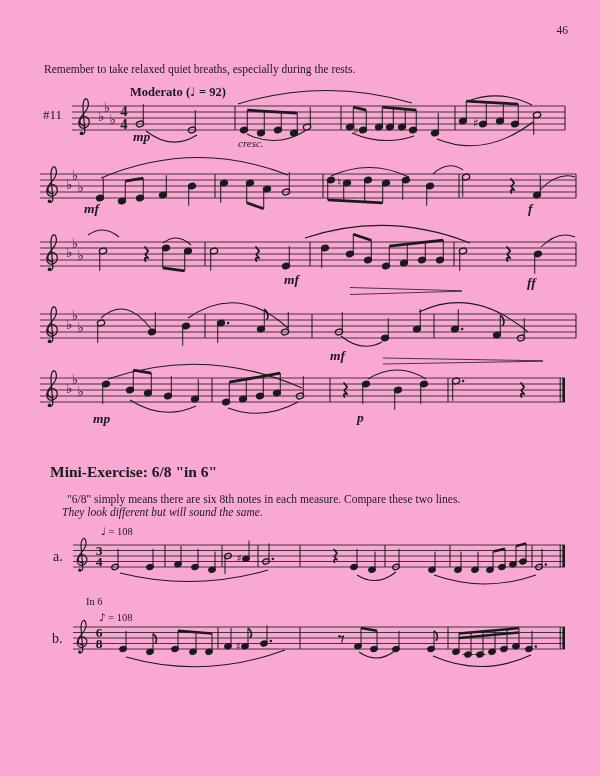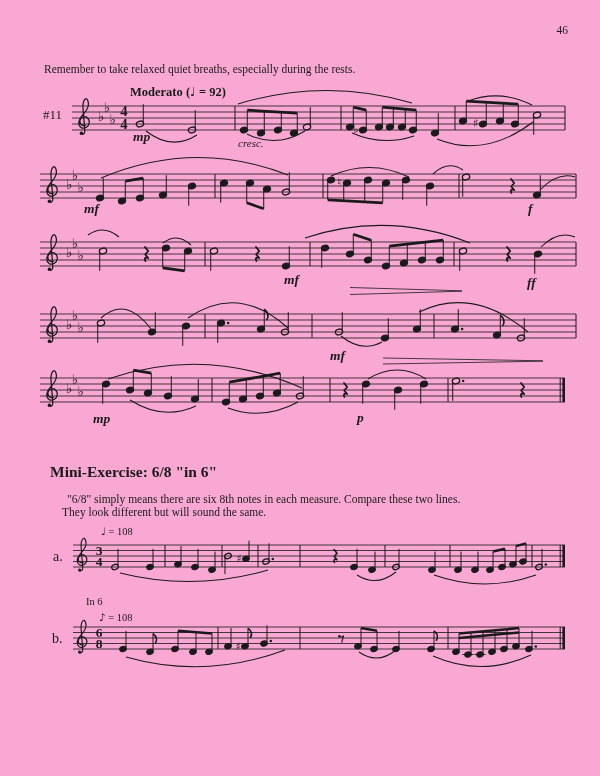--- a/index.html
+++ b/index.html
@@ -3,21 +3,21 @@
 <meta charset="utf-8">
 <style>
   html,body{margin:0;padding:0;background:#e8e8e8;}
   .page{position:relative;width:600px;height:776px;background:#f9a8d4;margin:0 auto;
         font-family:"Liberation Serif","DejaVu Serif",serif;color:#1a1a1a;overflow:hidden;}
   .abs{position:absolute;white-space:pre;}
   .page-number{left:544px;top:24px;width:24px;text-align:right;font-size:11.5px;}
   .instruction{left:44px;top:63px;font-size:11.5px;}
   .heading{left:50px;top:463px;font-size:15.5px;font-weight:bold;}
   .para1{left:67px;top:493px;font-size:11.5px;}
-  .para2{left:62px;top:506px;font-size:11.5px;}
+  .para2{left:62px;top:506px;font-size:11.5px;font-style:italic;}
   svg#score{position:absolute;left:0;top:0;}
   svg text{user-select:none;}
 </style>
 </head>
 <body>
 
 <div class="page">
   <div class="abs page-number">46</div>
   <div class="abs instruction">Remember to take relaxed quiet breaths, especially during the rests.</div>
   <div class="abs heading">Mini-Exercise: 6/8 "in 6"</div>

